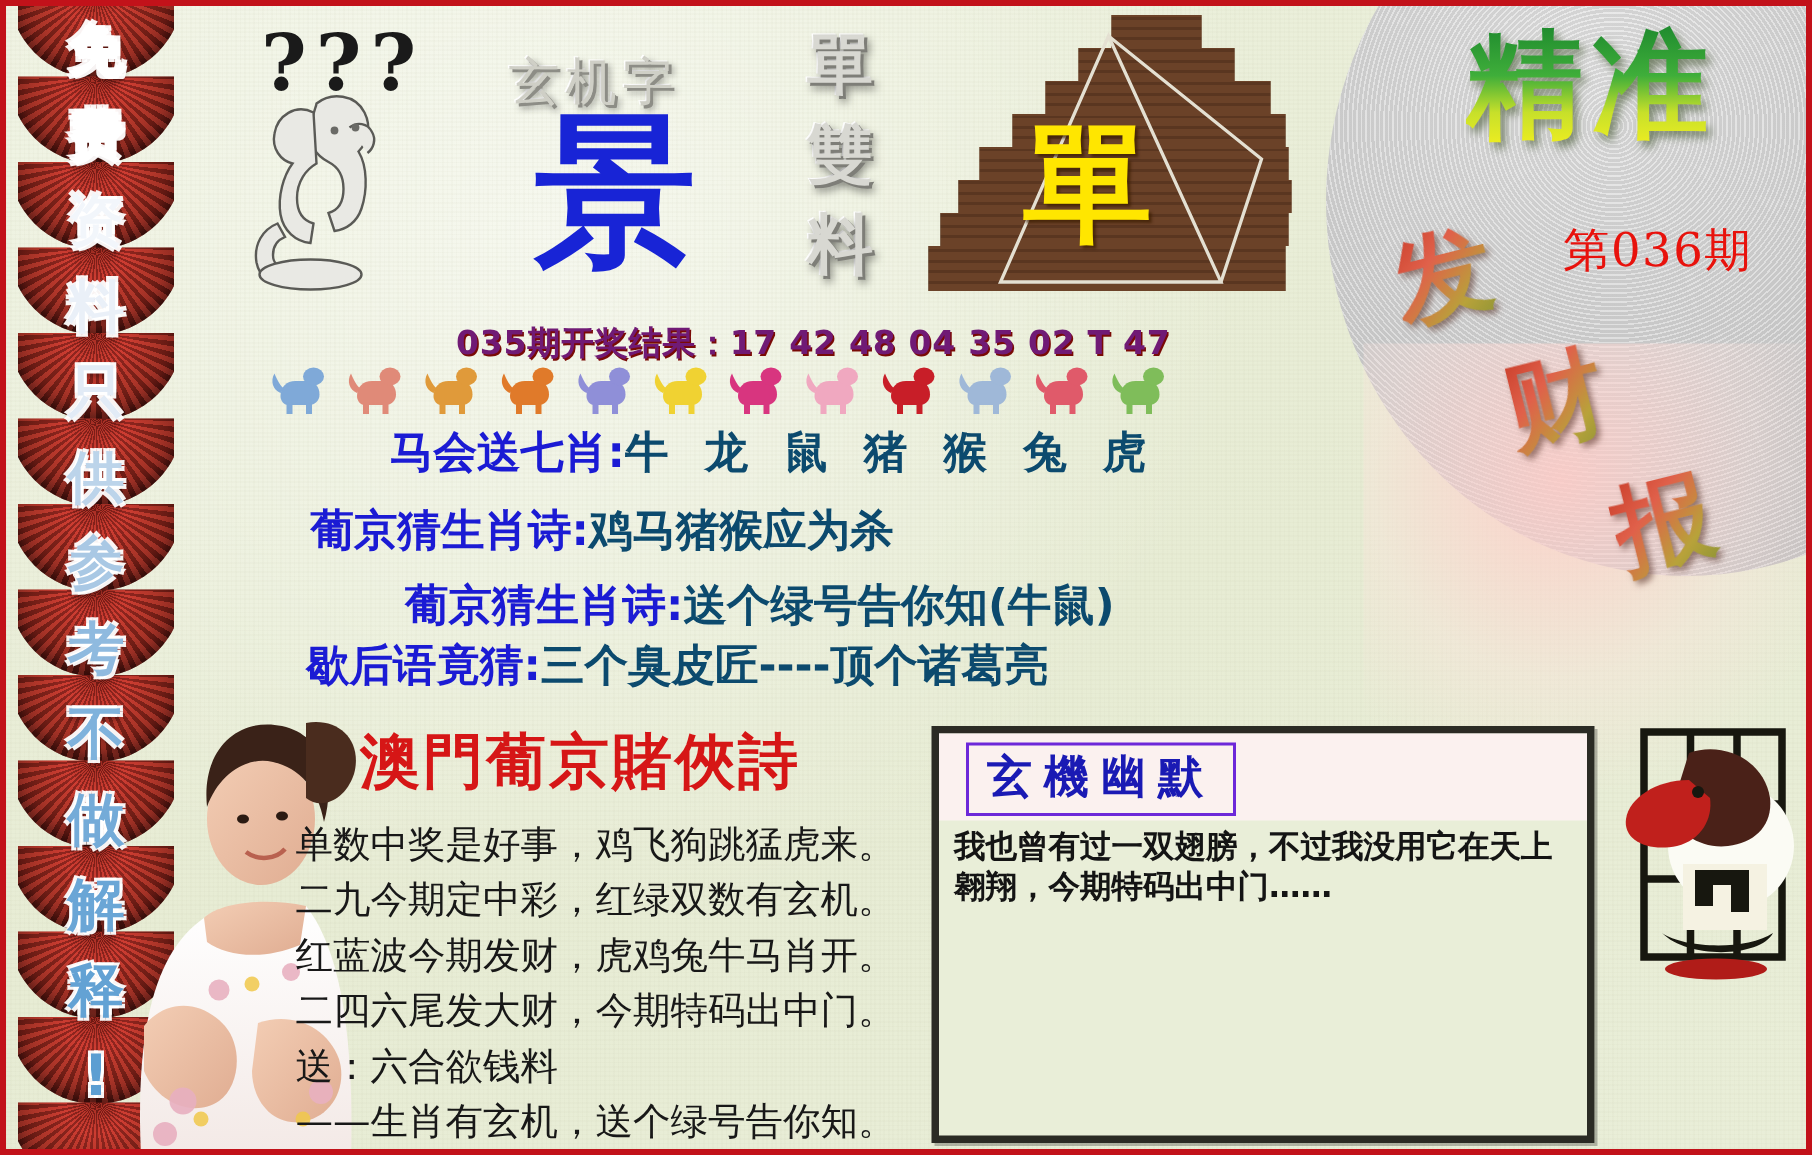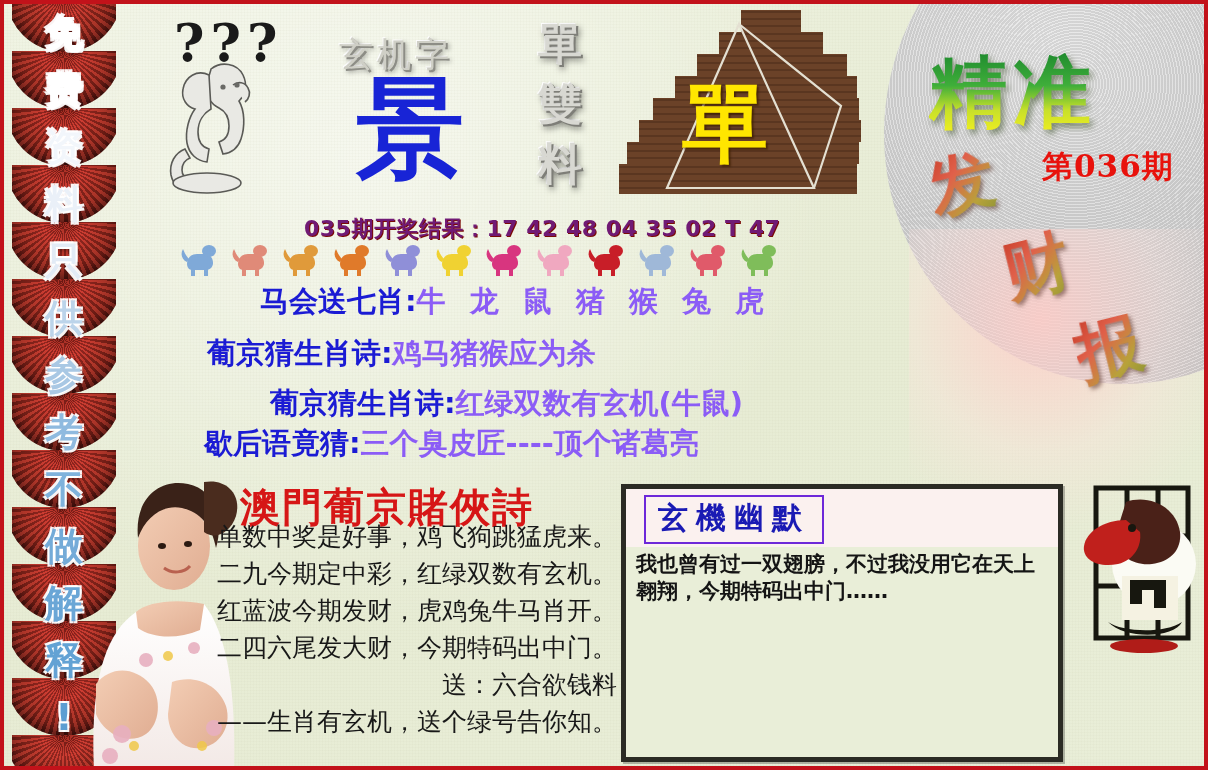--- a/index.html
+++ b/index.html
@@ -117,31 +117,30 @@
     background-image:
       repeating-radial-gradient(circle at 40% 40%, rgba(255,255,255,.5) 0 1px, rgba(120,120,120,.22) 1px 3px);
     opacity:.55;
   }
   #disc-glow{
     position:absolute;left:905px;top:225px;width:330px;height:300px;
     background:radial-gradient(ellipse at 40% 30%, rgba(255,205,200,.85) 0%, rgba(255,225,220,.35) 45%, rgba(233,238,214,0) 72%);
   }
 
   #jingzhun{
-    position:absolute;left:925px;top:12px;
+    position:absolute;left:973px;top:12px;
     font-size:78px;line-height:82px;font-weight:bold;letter-spacing:6px;
     background:linear-gradient(180deg,#1e8a2e 0%,#3fae3a 42%,#c7e02a 72%,#f0ee20 100%);
     -webkit-background-clip:text;background-clip:text;color:transparent;
     filter:drop-shadow(3px 4px 3px rgba(60,80,40,.6));
     font-family:"DejaVu Sans","Liberation Sans",sans-serif;
-    margin-top:35px;
   }
   #qihao{
     position:absolute;left:1038px;top:142px;
-    font-size:31px;font-weight:bold;color:#e8120c;letter-spacing:1px;
+    font-size:31px;font-weight:normal;color:#e8120c;letter-spacing:1px;
     font-family:"DejaVu Serif","Liberation Serif",serif;
   }
   .calli{
     position:absolute;font-weight:bold;font-size:66px;
     font-family:"DejaVu Serif","Liberation Serif",serif;
     background:linear-gradient(140deg,#c23320 0%,#e0604a 38%,#b8a23a 70%,#7d8f33 100%);
     -webkit-background-clip:text;background-clip:text;color:transparent;
     filter:drop-shadow(2px 3px 2px rgba(80,40,30,.55));
   }
   #calli1{left:925px;top:135px;transform:rotate(-14deg);}
@@ -162,41 +161,41 @@
     display:flex;justify-content:space-between;align-items:flex-end;
   }
   .zod{width:40px;height:40px;}
 
   
   .bline{
     position:absolute;
     font-size:29px;font-weight:bold;color:#1b1bd4;white-space:nowrap;
     font-family:"DejaVu Sans","Liberation Sans",sans-serif;
   }
-  .bline .k{color:#8b5cf6;}
+  .bline .k{color:#0c4a6e;}
   #bl1{left:256px;top:278px;}
   #bl2{left:203px;top:330px;}
   #bl3{left:266px;top:380px;}
   #bl4{left:200px;top:420px;}
   .sp{letter-spacing:7px;}
 
   
   #girl{
     position:absolute;left:72px;top:430px;width:178px;height:336px;
     overflow:hidden;
   }
 
   
   #poem-title{
     position:absolute;left:236px;top:476px;
     font-size:40px;font-weight:bold;color:#d61616;letter-spacing:2px;
     font-family:"DejaVu Serif","Liberation Serif",serif;
   }
   #poem-lines{
-    position:absolute;left:193px;top:514px;width:420px;text-align:right;
+    position:absolute;left:193px;top:540px;width:420px;
   }
   .pline{
     font-size:25px;line-height:37px;color:#181818;white-space:nowrap;
     font-family:"DejaVu Sans","Liberation Sans",sans-serif;
   }
 
   
   #humorbox{
     position:absolute;left:617px;top:480px;width:442px;height:278px;
     box-sizing:border-box;
@@ -419,21 +418,21 @@
       </svg>
     </div>
 
   <div class="bline" id="bl1">
     <span>马会送七肖:</span><span class="k sp">牛 龙 鼠 猪 猴 兔 虎</span>
   </div>
   <div class="bline" id="bl2">
     <span>葡京猜生肖诗:</span><span class="k">鸡马猪猴应为杀</span>
   </div>
   <div class="bline" id="bl3">
-    <span>葡京猜生肖诗:</span><span class="k">红绿双数有玄机(牛鼠)</span>
+    <span>葡京猜生肖诗:</span><span class="k">送个绿号告你知(牛鼠)</span>
   </div>
   <div class="bline" id="bl4">
     <span>歇后语竟猜:</span><span class="k">三个臭皮匠----顶个诸葛亮</span>
   </div>
 
   <svg id="girl" viewBox="0 0 178 336">
     <defs>
       <linearGradient id="dress" x1="0" y1="0" x2="0" y2="1">
         <stop offset="0%" stop-color="#ffffff"></stop>
           <stop offset="100%" stop-color="#f3e9e6"></stop>

